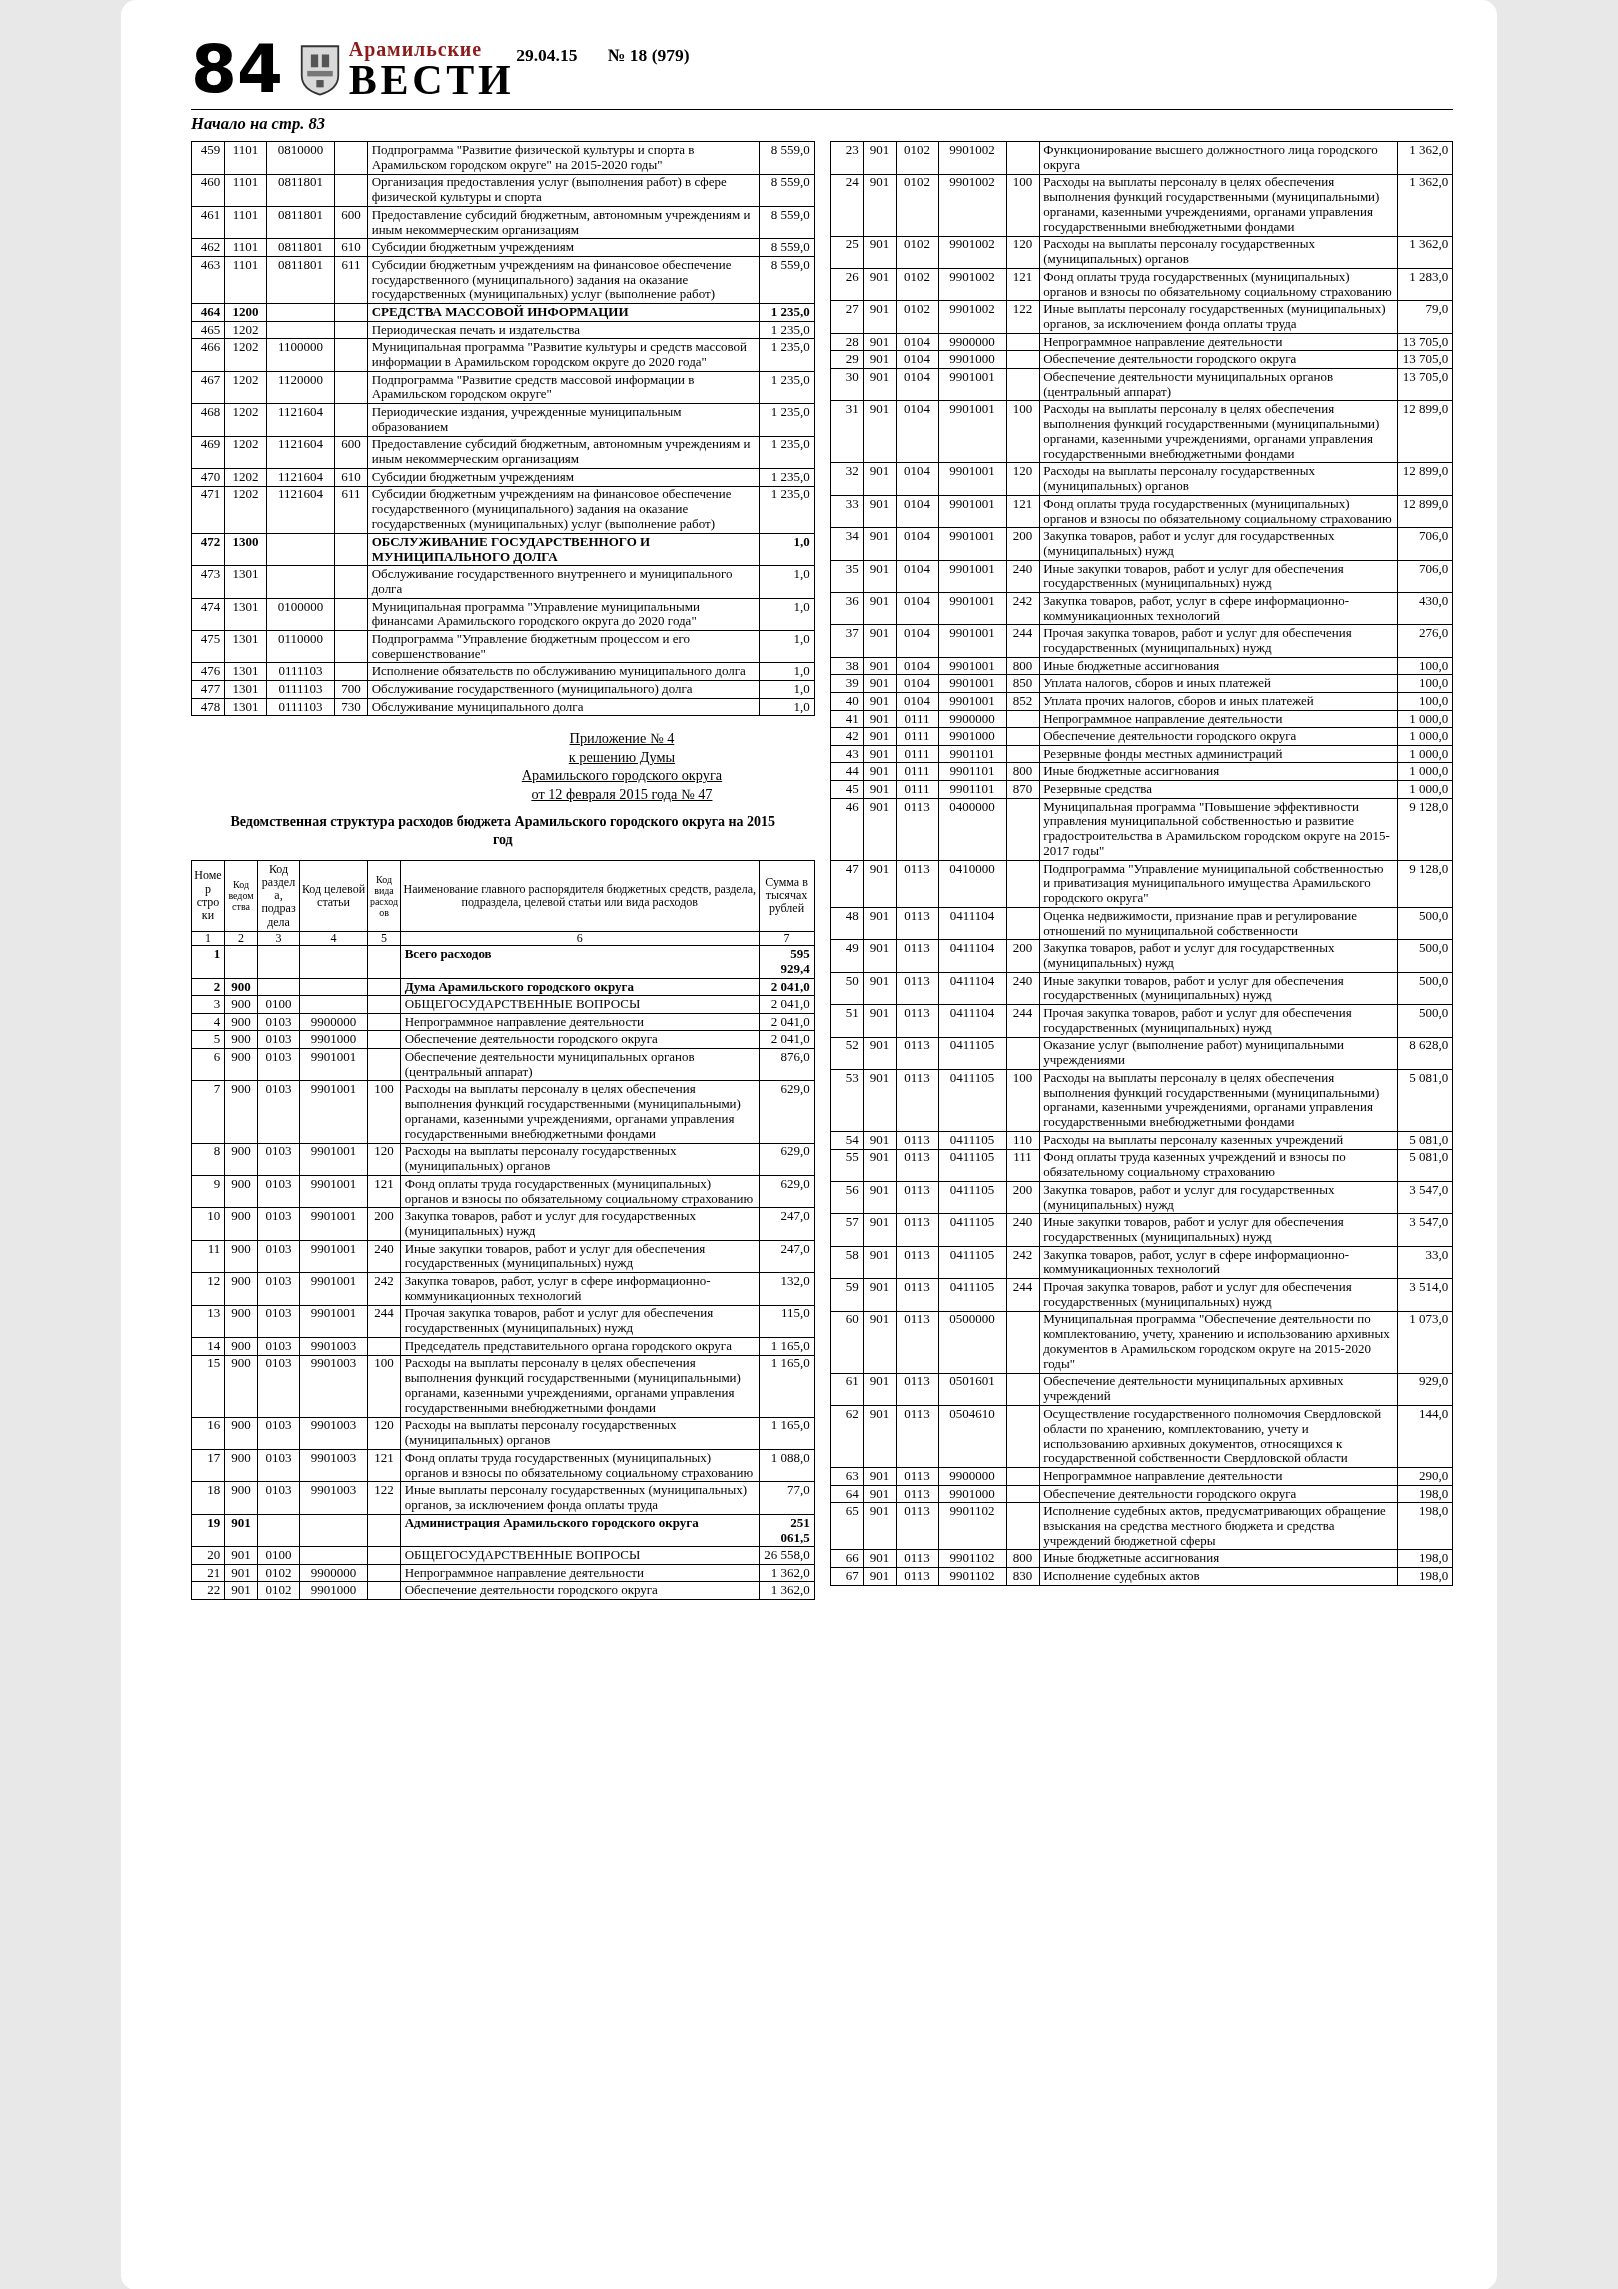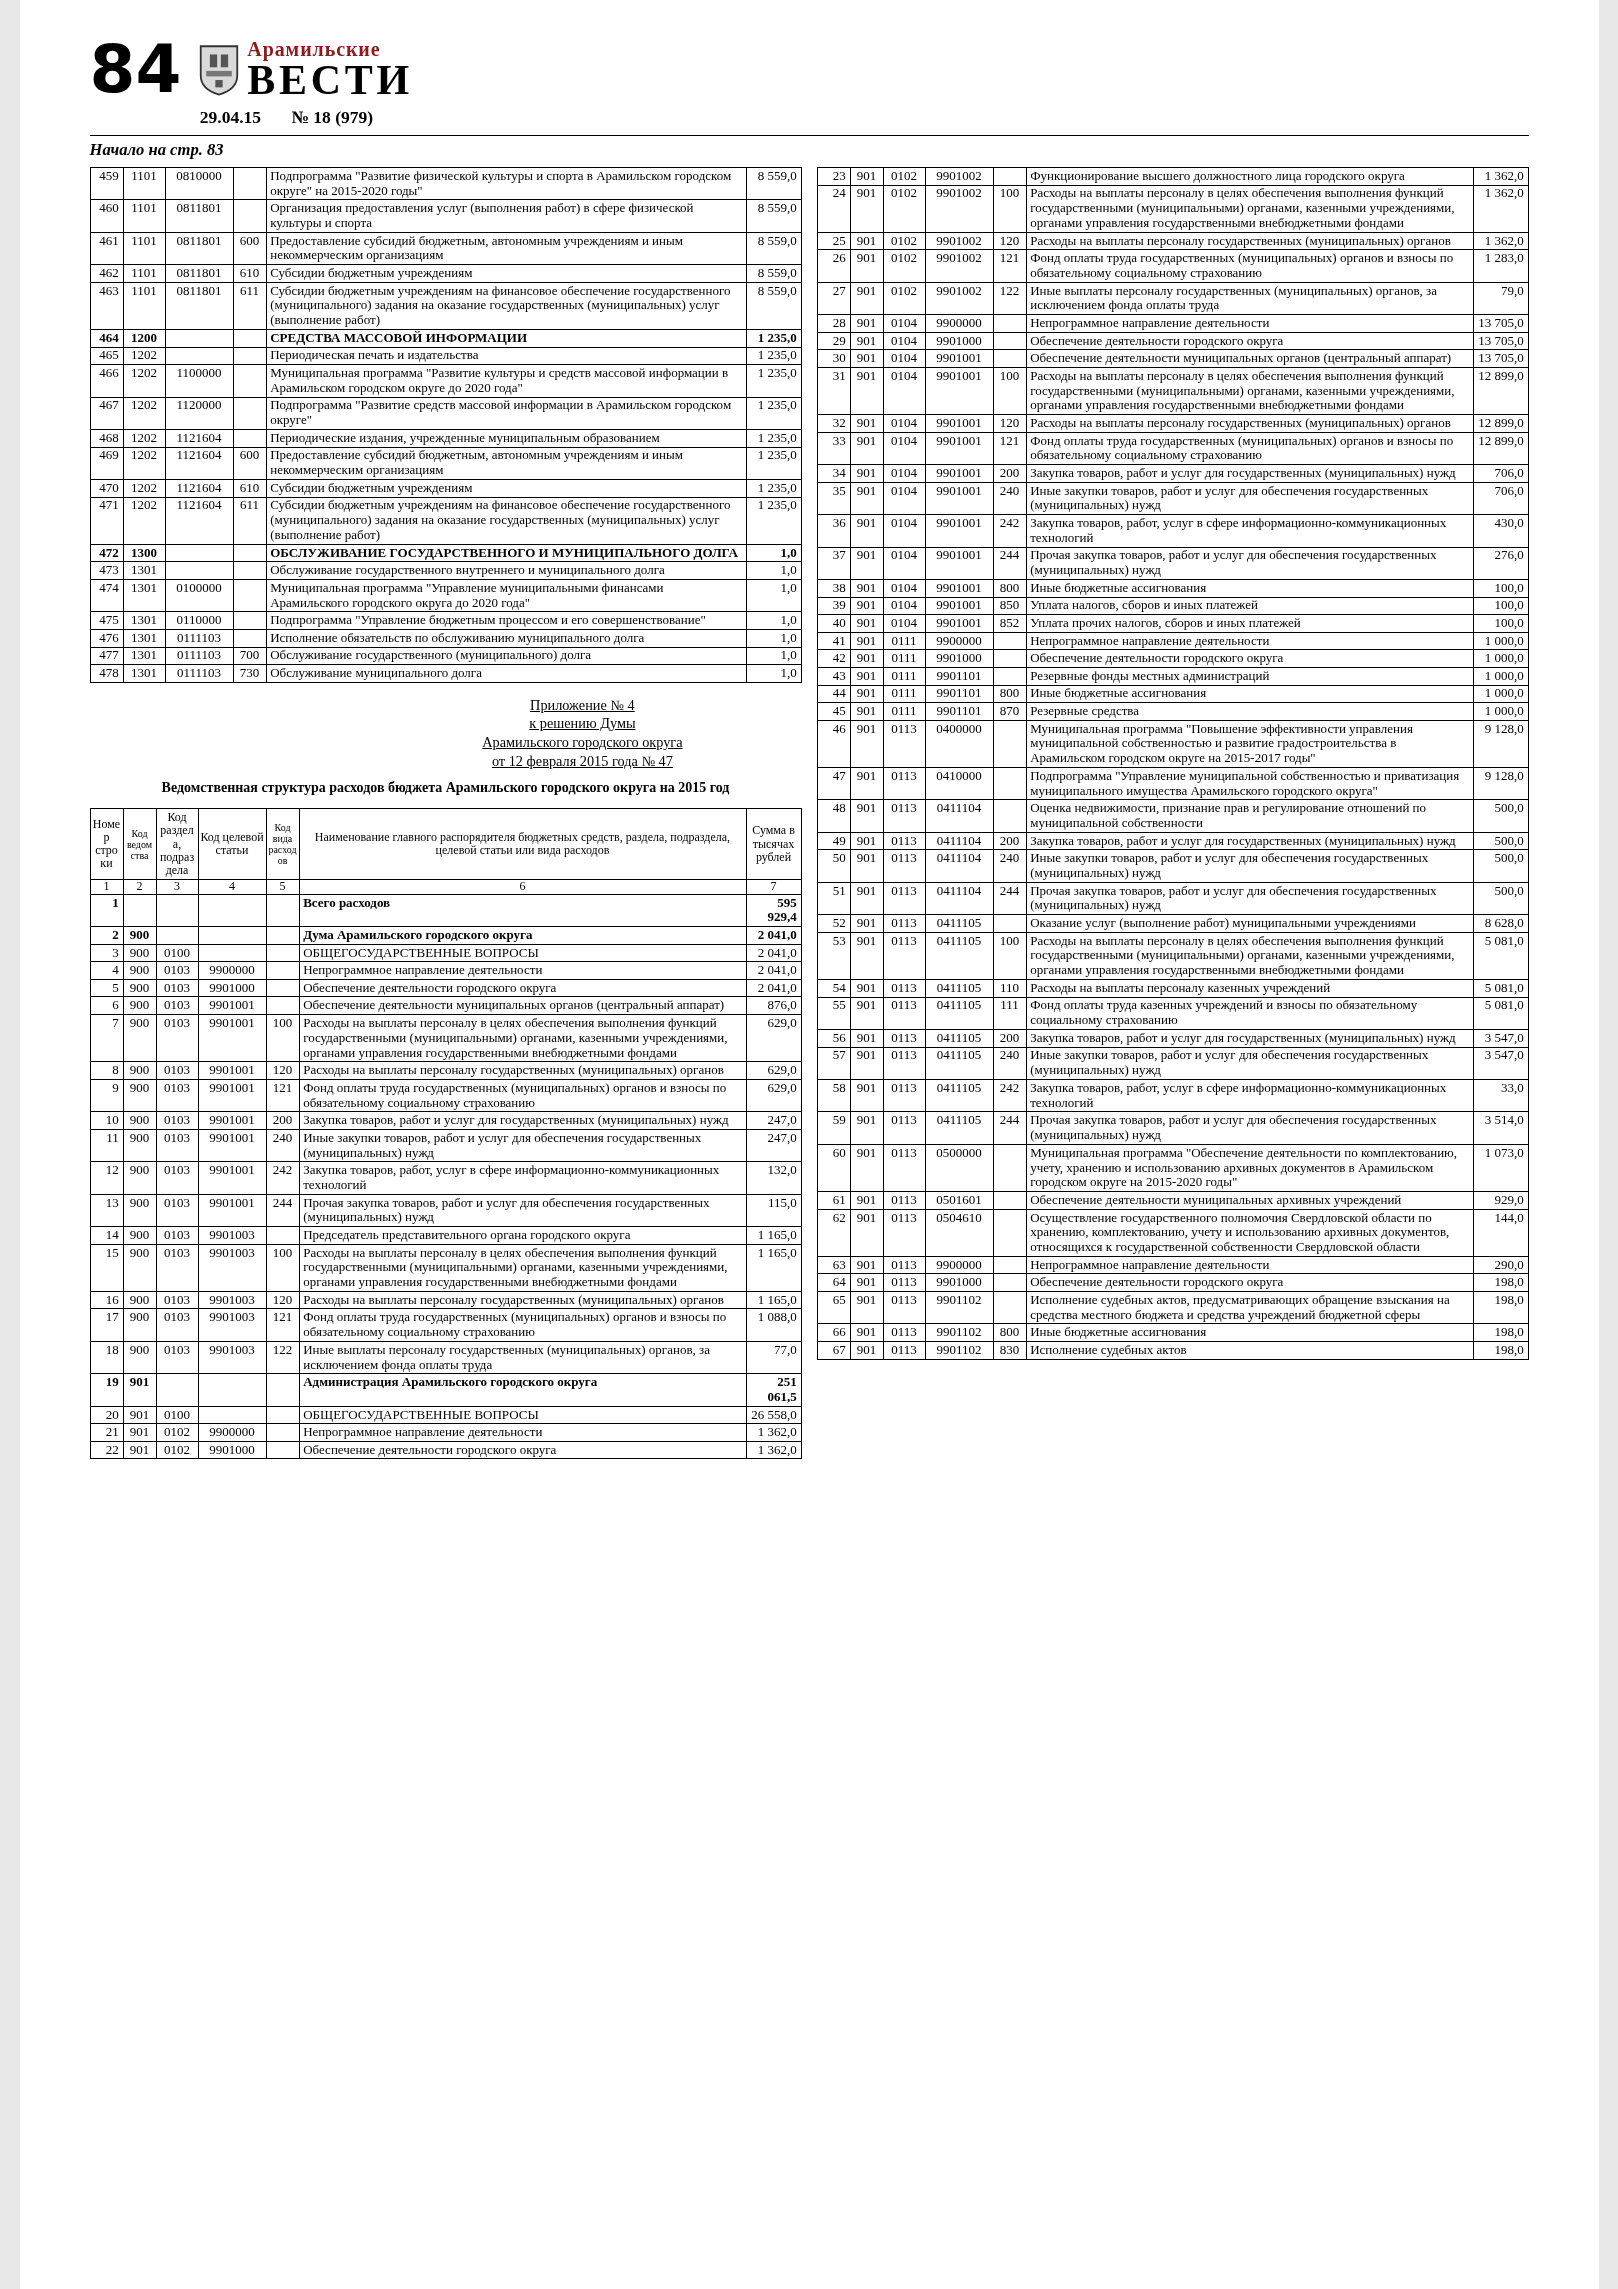--- a/index.html
+++ b/index.html
@@ -1,23 +1,23 @@
 <!DOCTYPE html>
 <html lang="ru" style="--brand-red: #8e1b1b;font-size:14.8px"><head>
 <meta charset="utf-8">
 <style>
   :root { --brand-red: #8e1b1b; }
   * { box-sizing: border-box; }
   body { margin: 0; background: #e8e8e8; font-family: "Liberation Serif", serif; color: #000; }
-  .page { width: 1579px; min-height: 2290px; margin: 0 auto; background: #fff; padding: 39px 70px 55px 70px; }
+  .page { width: 1376px; min-height: 2290px; margin: 0 auto; background: #fff; padding: 39px 44px 55px 70px; border-radius: 15px; }
 
   
   .header { display: flex; align-items: flex-start; }
   .pagenum { font-family: "DejaVu Sans", sans-serif; font-weight: bold; font-size: 66px; line-height: 0.95; margin-right: 16.6px; }
-  .brand-block { display: flex; flex-direction: column; }
+  .brand-block { display: flex; }
   .brand-row { display: flex; align-items: center; }
   .coat { width: 42px; height: 54px; margin-right: 7.4px; }
   .brand-names { display: flex; flex-direction: column; }
   .brand-top { color: var(--brand-red); font-weight: bold; font-size: 20px; letter-spacing: 0.9px; line-height: 1; }
   .brand-bottom { font-weight: bold; font-size: 42px; letter-spacing: 3.7px; line-height: 1; font-family: "Liberation Serif", serif; }
   .dateline { font-weight: bold; font-size: 17.5px; margin-top: 5.5px; padding-left: 1.8px; }
   .dateline span + span { margin-left: 26px; }
   .rule { border-top: 1.8px solid #000; margin-top: 7.4px; }
   .note { font-style: italic; font-weight: bold; font-size: 16.6px; margin: 3.7px 0 7.4px 0; }
 

